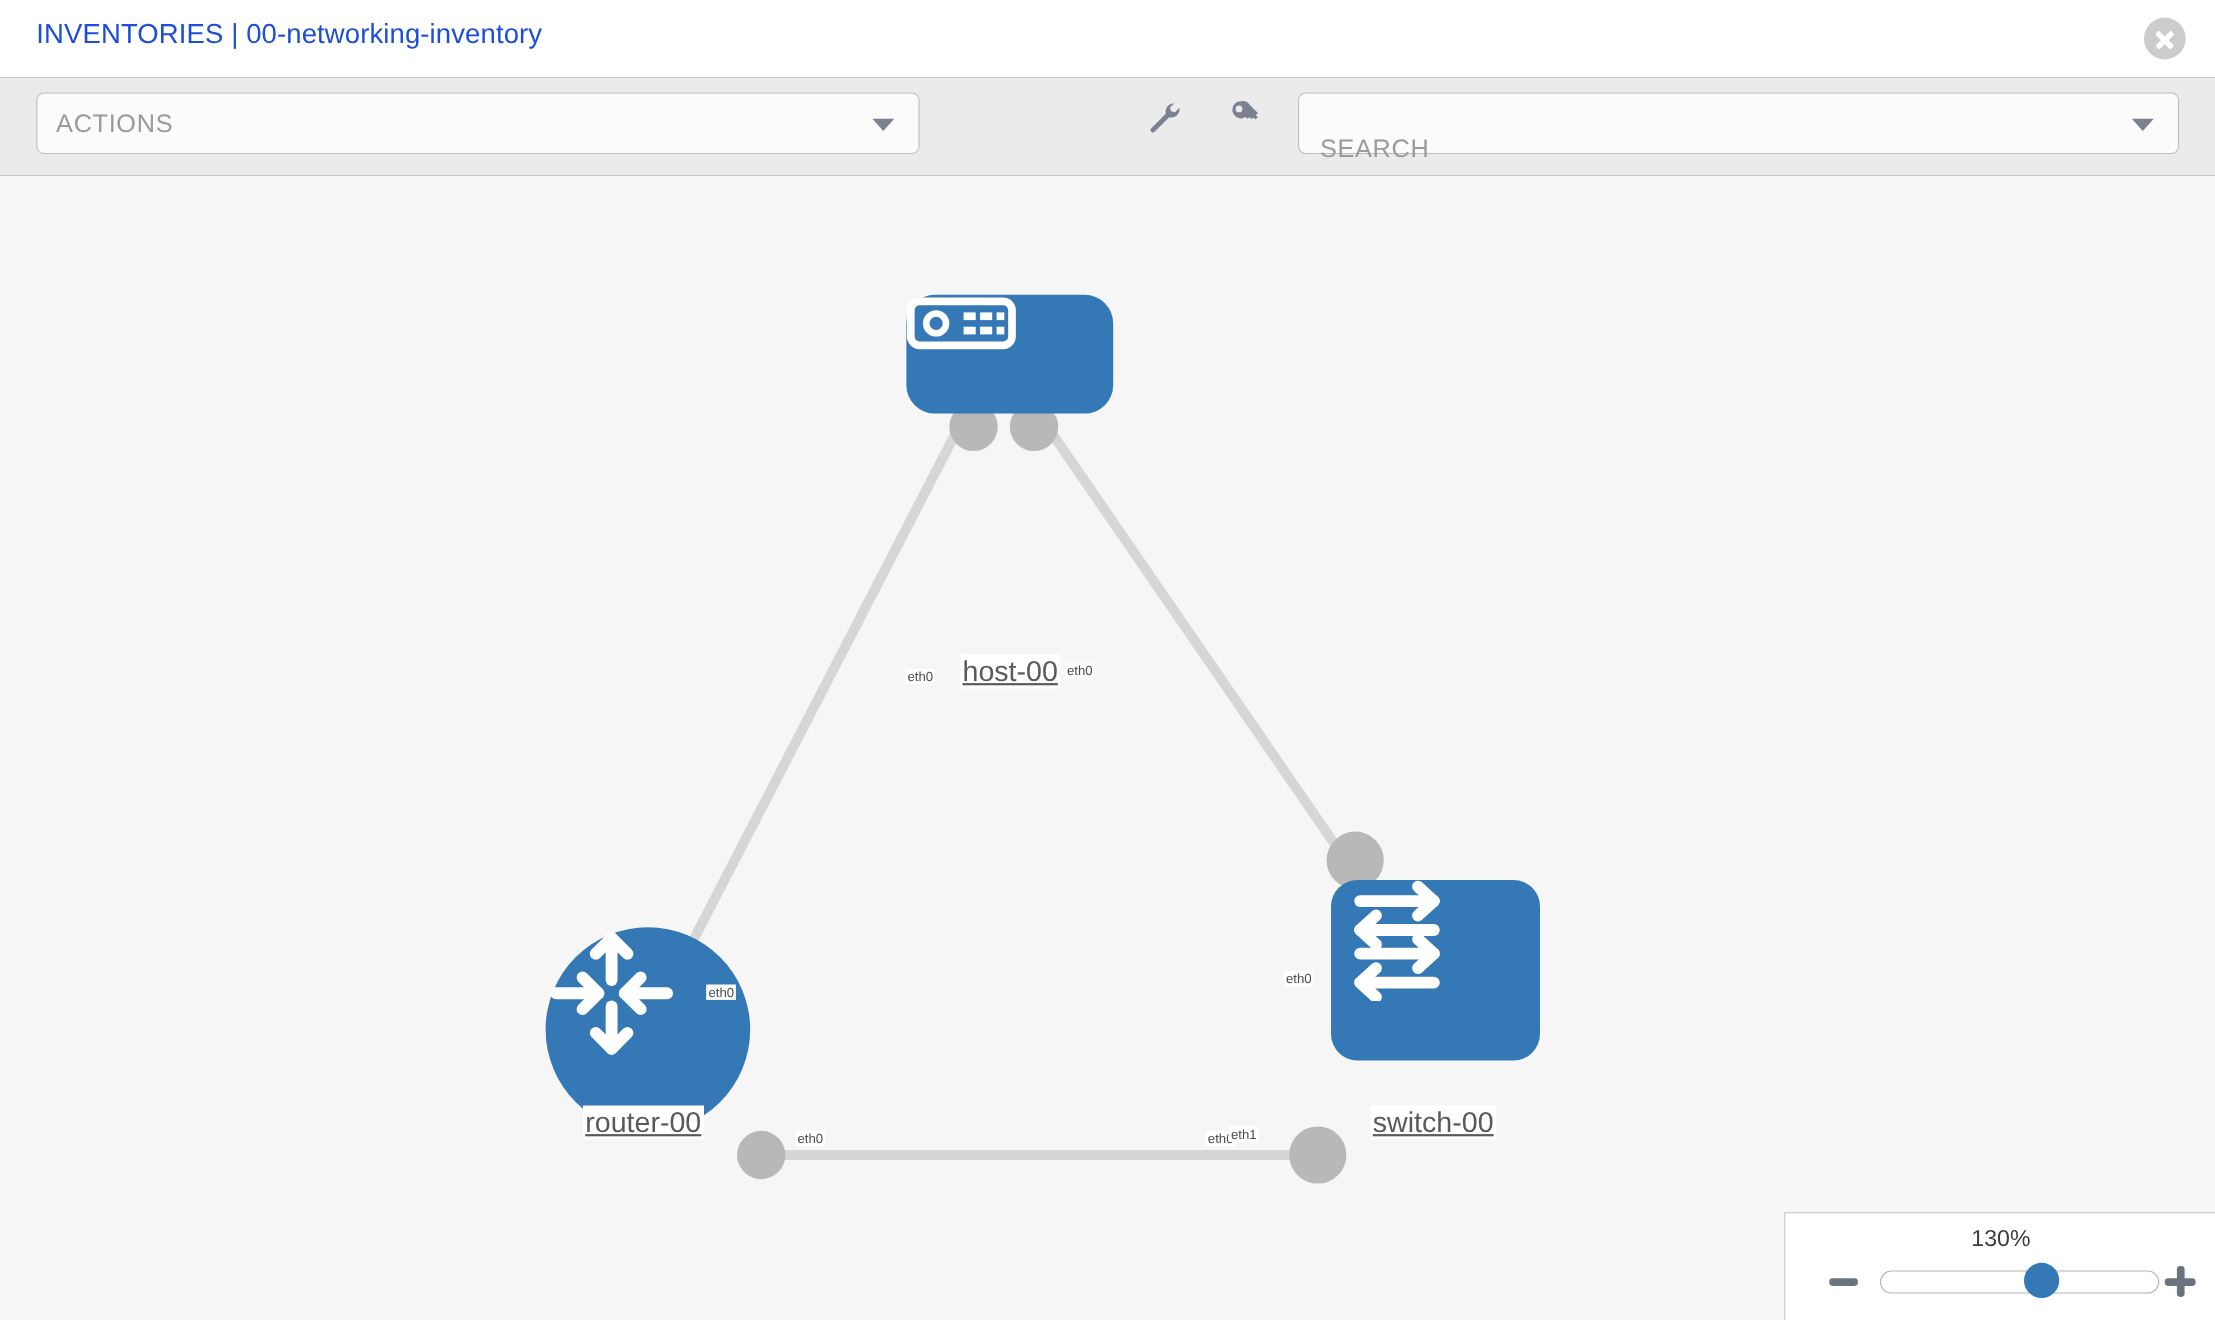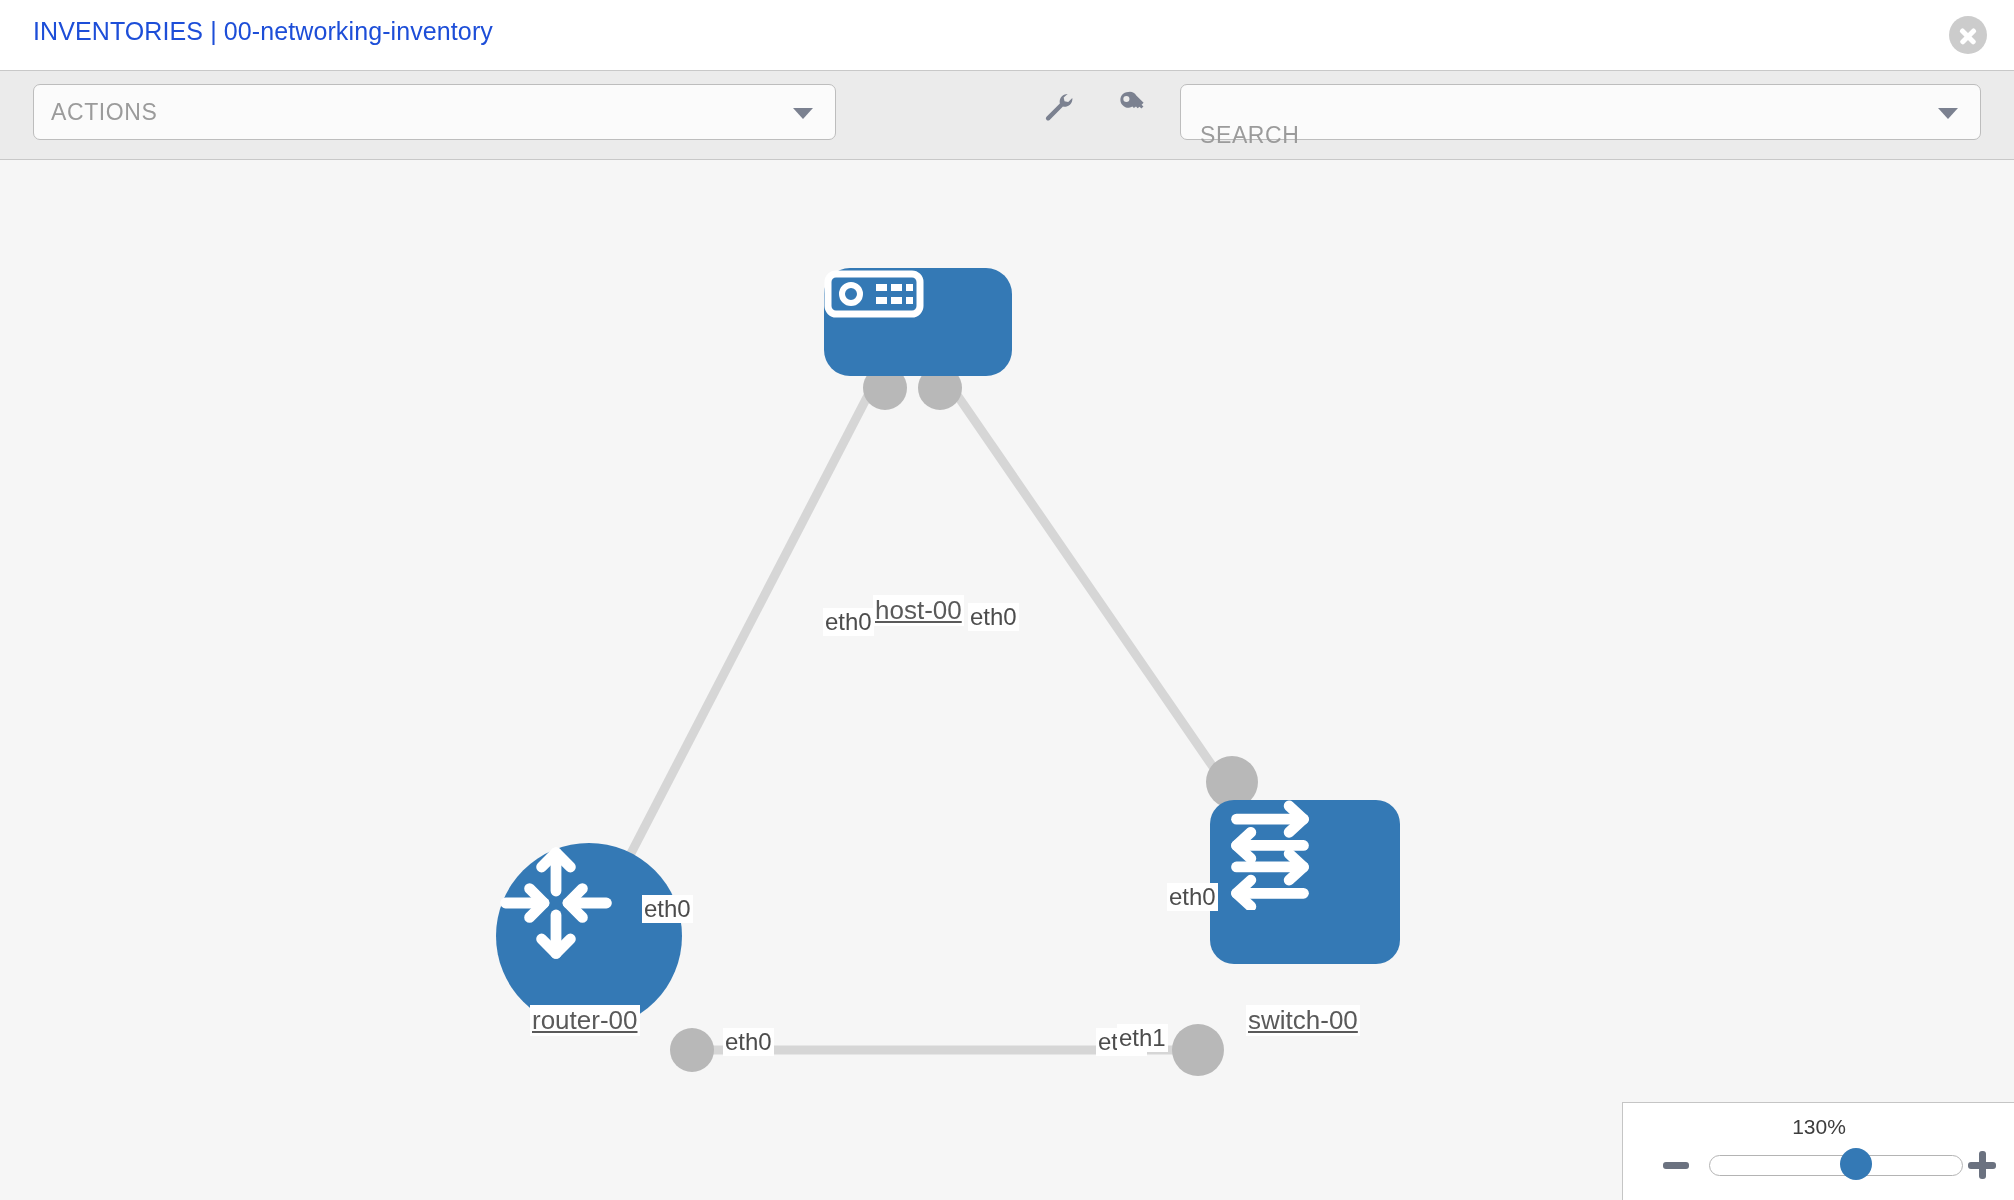--- a/index.html
+++ b/index.html
@@ -163,21 +163,21 @@
     position: absolute;
     font-size: 26px;
     color: #5a5a5a;
     background: #ffffff;
     padding: 0 2px;
     white-space: nowrap;
     text-decoration: underline;
   }
   .iface-label {
     position: absolute;
-    font-size: 24px;
+    font-size: 12px;
     color: #4c4c4c;
     background: #ffffff;
     padding: 0 2px;
     white-space: nowrap;
   }
 
   .node {
     position: absolute;
     background: #3479b5;
     display: flex;

